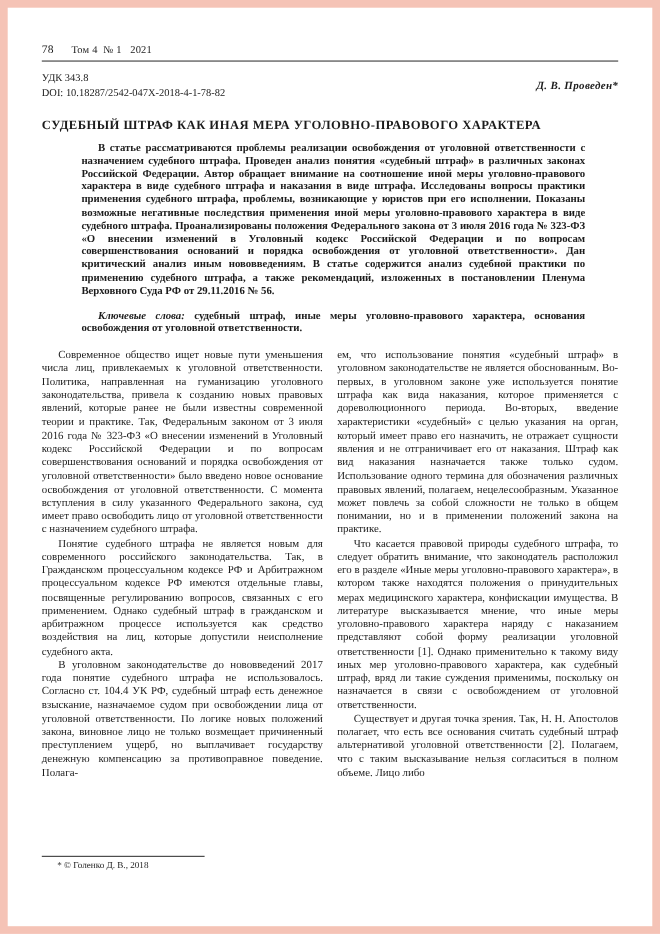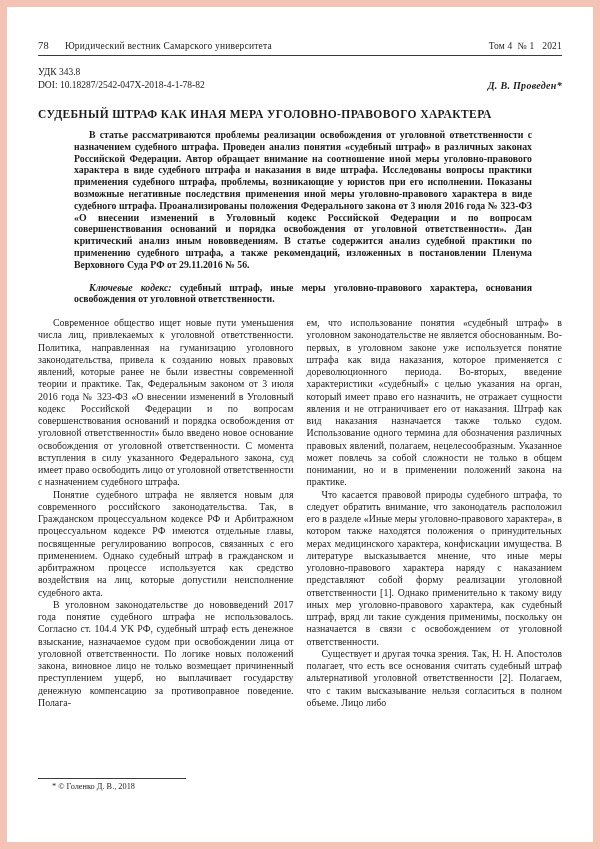--- a/index.html
+++ b/index.html
@@ -23,21 +23,21 @@
     display: flex; align-items: baseline;
     font-size: 9.5px; letter-spacing: 0.2px;
     border-bottom: 1px solid #3a3a3a;
     padding-bottom: 4px;
   }
   .page-num { font-size: 10.5px; margin-right: 16px; text-align: right; }
   .journal-name { flex: 1 1 auto; }
   .issue-info { white-space: pre; }
   
   .meta-row {
-    display: flex; justify-content: space-between; align-items: flex-end;
+    display: flex; justify-content: space-between; align-items: center;
     margin-top: 10px;
   }
   .meta-left { font-size: 9.5px; line-height: 12.5px; }
   .author-line { font-size: 10px; font-weight: bold; font-style: italic; letter-spacing: 0.3px; }
   
   .article-title {
     text-align: left;
     font-size: 11.5px; font-weight: bold; letter-spacing: 0.4px;
     margin-top: 17px;
   }
@@ -73,37 +73,36 @@
 </style>
 </head>
 <body>
 
 <div class="page-frame"></div>
 
 <div class="page">
 
   <div class="running-head">
     <span class="page-num">78</span>
-    <span class="journal-name">Юридический вестник Самарского университета</span>
     <span class="issue-info">Том 4  № 1   2021</span>
   </div>
 
   <div class="meta-row">
     <div class="meta-left">
       <div>УДК 343.8</div>
       <div>DOI: 10.18287/2542-047X-2018-4-1-78-82</div>
     </div>
     <div class="author-line">Д. В. Проведен*</div>
   </div>
 
   <h1 class="article-title">СУДЕБНЫЙ ШТРАФ КАК ИНАЯ МЕРА УГОЛОВНО-ПРАВОВОГО ХАРАКТЕРА</h1>
 
   <p class="abstract-block">В статье рассматриваются проблемы реализации освобождения от уголовной ответственности с назначением судебного штрафа. Проведен анализ понятия «судебный штраф» в различных законах Российской Федерации. Автор обращает внимание на соотношение иной меры уголовно-правового характера в виде судебного штрафа и наказания в виде штрафа. Исследованы вопросы практики применения судебного штрафа, проблемы, возникающие у юристов при его исполнении. Показаны возможные негативные последствия применения иной меры уголовно-правового характера в виде судебного штрафа. Проанализированы положения Федерального закона от 3 июля 2016 года № 323-ФЗ «О внесении изменений в Уголовный кодекс Российской Федерации и по вопросам совершенствования оснований и порядка освобождения от уголовной ответственности». Дан критический анализ иным нововведениям. В статье содержится анализ судебной практики по применению судебного штрафа, а также рекомендаций, изложенных в постановлении Пленума Верховного Суда РФ от 29.11.2016 № 56.</p>
 
-  <p class="keywords-block"><span class="kw-label">Ключевые кодекс:</span><span> судебный штраф, иные меры уголовно-правового характера, основания освобождения от уголовной ответственности.</span></p>
+  <p class="keywords-block"><span class="kw-label">Ключевые слова:</span><span> судебный штраф, иные меры уголовно-правового характера, основания освобождения от уголовной ответственности.</span></p>
 
   <div class="body-columns">
     <div class="col">
       <p>Современное общество ищет новые пути уменьшения числа лиц, привлекаемых к уголовной ответственности. Политика, направленная на гуманизацию уголовного законодательства, привела к созданию новых правовых явлений, которые ранее не были известны современной теории и практике. Так, Федеральным законом от 3 июля 2016 года № 323-ФЗ «О внесении изменений в Уголовный кодекс Российской Федерации и по вопросам совершенствования оснований и порядка освобождения от уголовной ответственности» было введено новое основание освобождения от уголовной ответственности. С момента вступления в силу указанного Федерального закона, суд имеет право освободить лицо от уголовной ответственности с назначением судебного штрафа.</p>
       <p>Понятие судебного штрафа не является новым для современного российского законодательства. Так, в Гражданском процессуальном кодексе РФ и Арбитражном процессуальном кодексе РФ имеются отдельные главы, посвященные регулированию вопросов, связанных с его применением. Однако судебный штраф в гражданском и арбитражном процессе используется как средство воздействия на лиц, которые допустили неисполнение судебного акта.</p>
       <p>В уголовном законодательстве до нововведений 2017 года понятие судебного штрафа не использовалось. Согласно ст. 104.4 УК РФ, судебный штраф есть денежное взыскание, назначаемое судом при освобождении лица от уголовной ответственности. По логике новых положений закона, виновное лицо не только возмещает причиненный преступлением ущерб, но выплачивает государству денежную компенсацию за противоправное поведение. Полага-</p>
     </div>
     <div class="col">
       <p class="no-indent">ем, что использование понятия «судебный штраф» в уголовном законодательстве не является обоснованным. Во-первых, в уголовном законе уже используется понятие штрафа как вида наказания, которое применяется с дореволюционного периода. Во-вторых, введение характеристики «судебный» с целью указания на орган, который имеет право его назначить, не отражает сущности явления и не отграничивает его от наказания. Штраф как вид наказания назначается также только судом. Использование одного термина для обозначения различных правовых явлений, полагаем, нецелесообразным. Указанное может повлечь за собой сложности не только в общем понимании, но и в применении положений закона на практике.</p>
       <p>Что касается правовой природы судебного штрафа, то следует обратить внимание, что законодатель расположил его в разделе «Иные меры уголовно-правового характера», в котором также находятся положения о принудительных мерах медицинского характера, конфискации имущества. В литературе высказывается мнение, что иные меры уголовно-правового характера наряду с наказанием представляют собой форму реализации уголовной ответственности [1]. Однако применительно к такому виду иных мер уголовно-правового характера, как судебный штраф, вряд ли такие суждения применимы, поскольку он назначается в связи с освобождением от уголовной ответственности.</p>

